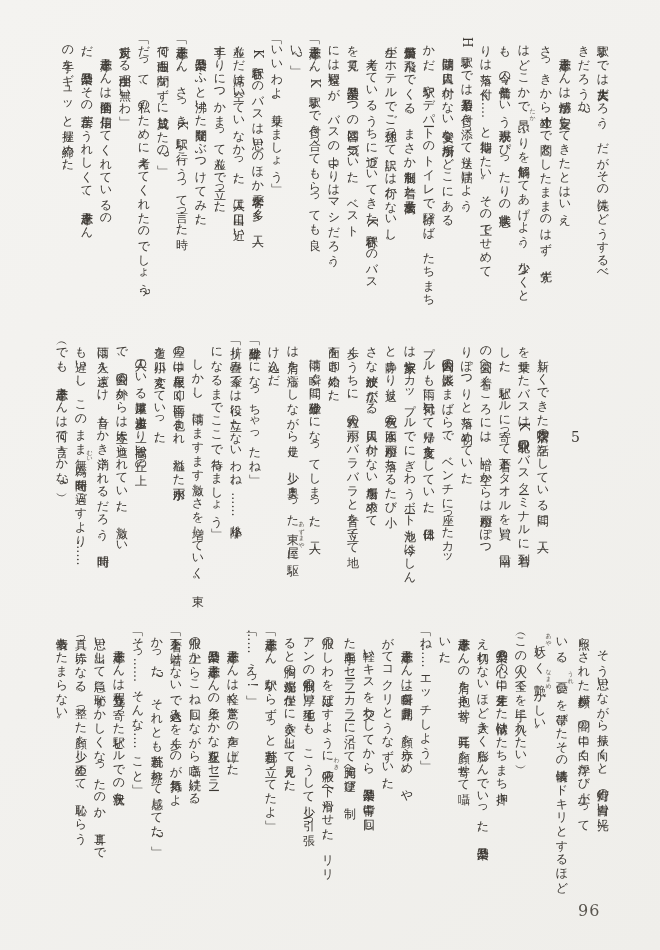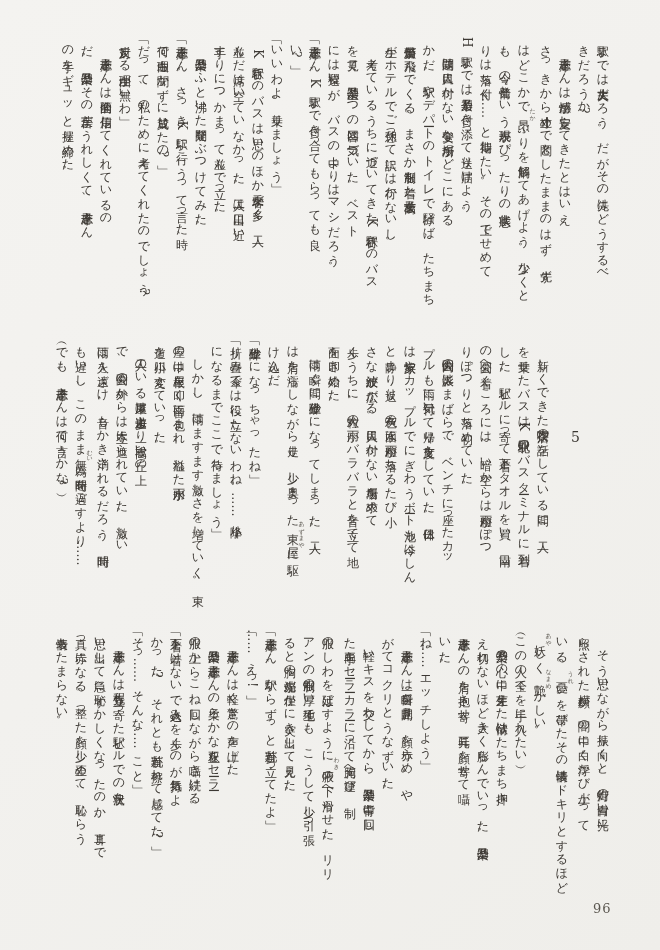--- a/index.html
+++ b/index.html
@@ -41,22 +41,22 @@
     color:var(--muted);
   }
   .section-no{
     position:absolute;
     top:429px;left:571px;
     font-size:14px;
     color:var(--ink);
   }
   .page-no{
     position:absolute;
-    top:901px;left:593px;
-    font-size:13px;
+    top:901px;left:578px;
+    font-size:16px;
     letter-spacing:1px;
     color:var(--muted);
   }
 </style>
 </head>
 <body>
 
 <div class="page">
   <div class="band band-1">
       <p>駅までは大丈夫だろう。だがその先はどうするべ</p>

